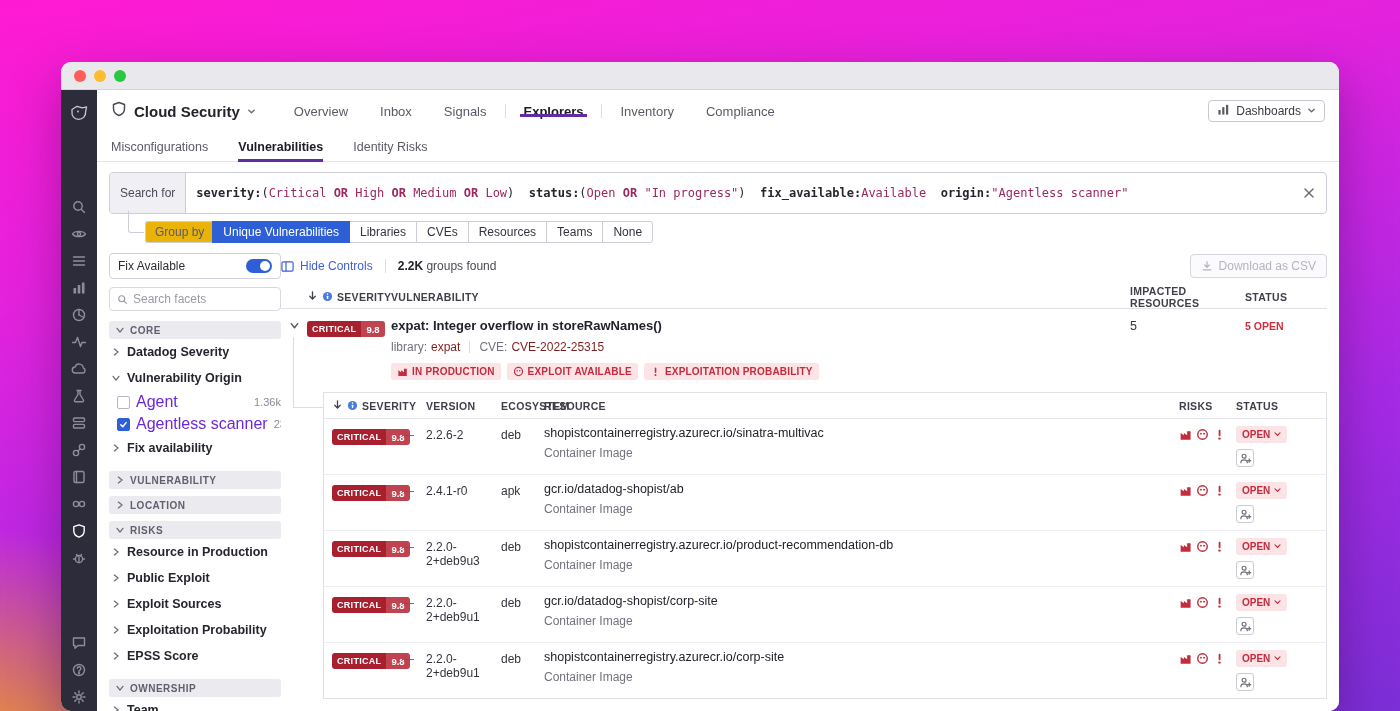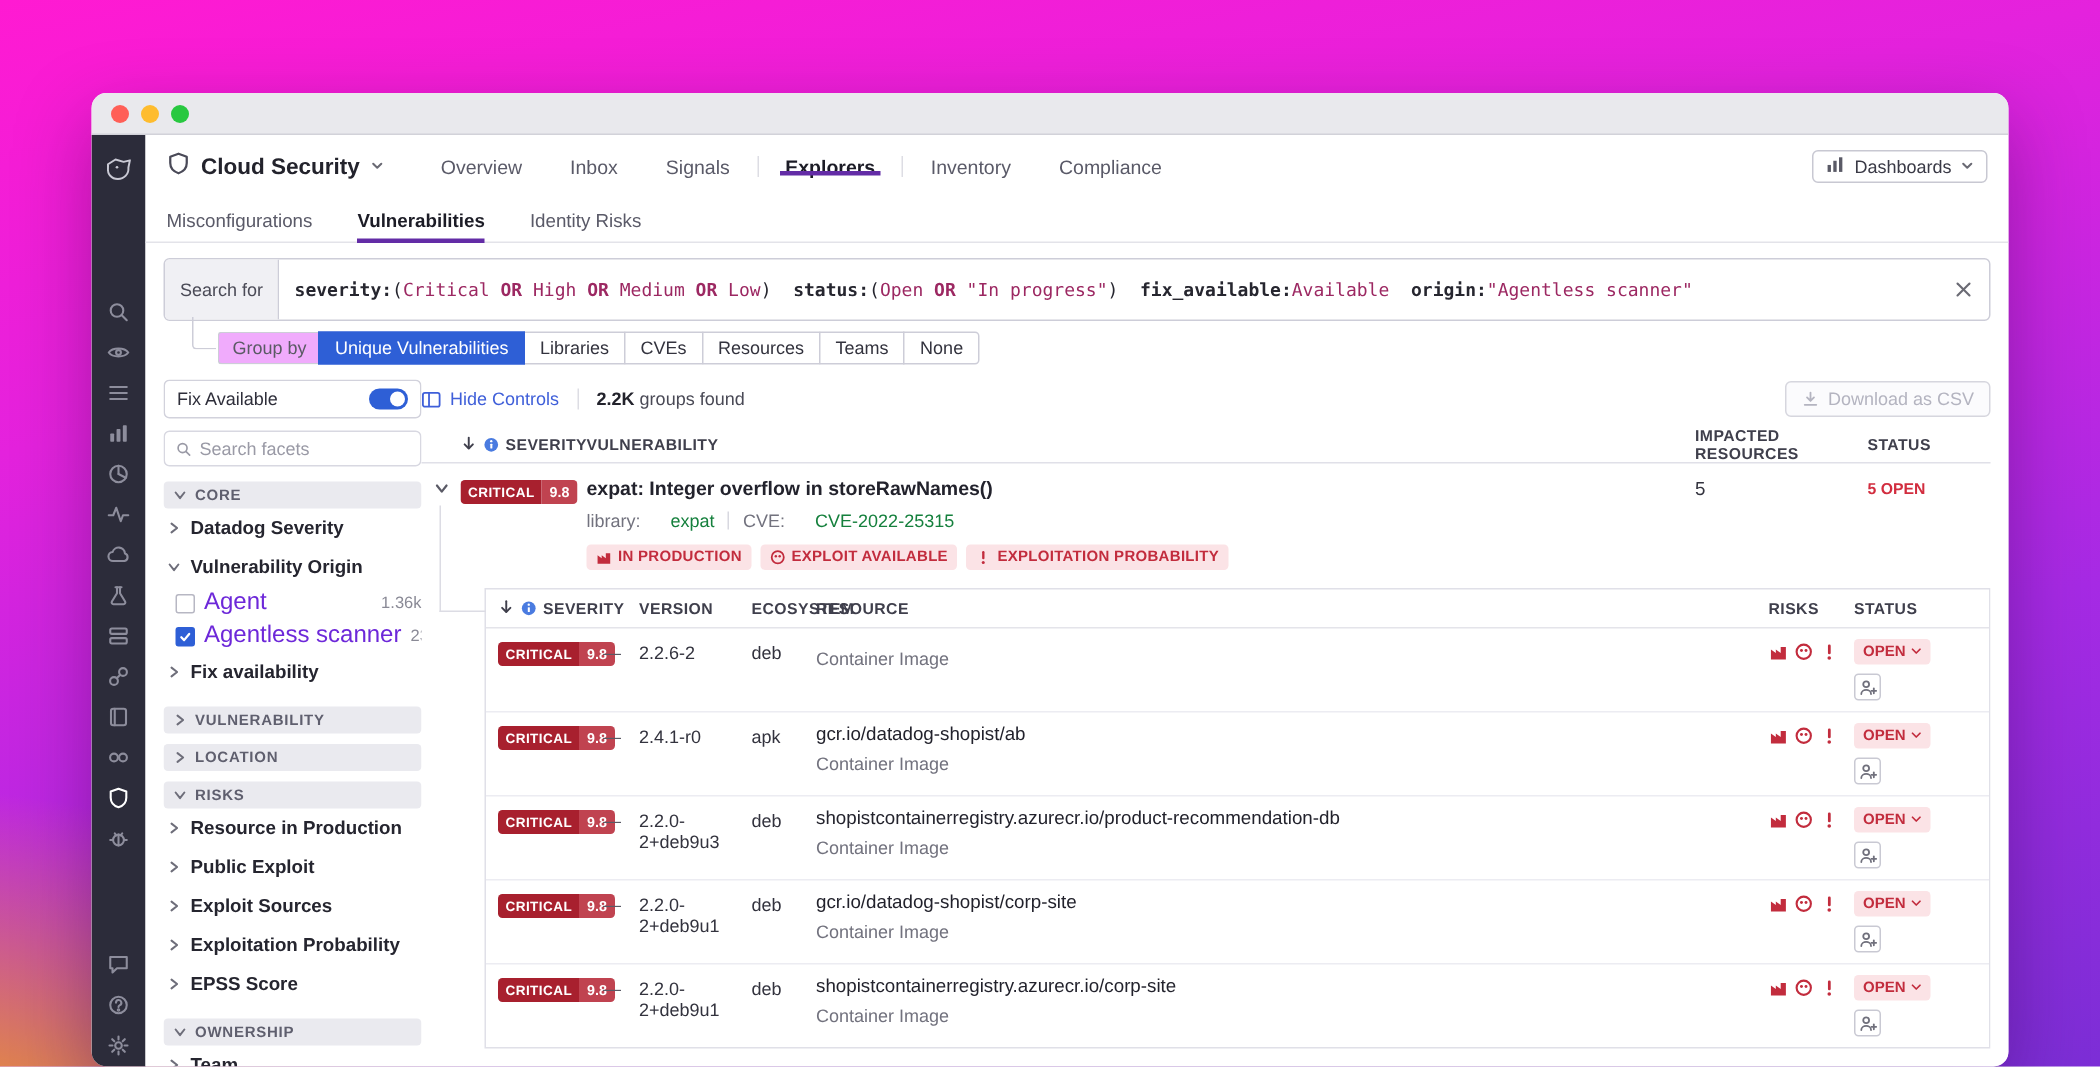--- a/index.html
+++ b/index.html
@@ -46,21 +46,21 @@
 .query{flex:1;padding:0 10px;font-family:"DejaVu Sans Mono",monospace;font-size:12px;white-space:pre;overflow:hidden}
 .q-key{color:#26262f;font-weight:700}
 .q-val{color:#9c2862}
 .q-op{color:#9c2862;font-weight:700}
 .q-punc{color:#26262f}
 .clearx{margin:0 10px;cursor:pointer;display:flex}
 .clearx svg{width:14px;height:14px;stroke:#6a6a74;stroke-width:1.4;stroke-linecap:round}
 
 .groupby{margin:7px 12px 0 48px;display:flex;align-items:center;position:relative;flex:0 0 auto}
 .groupby::before{content:'';position:absolute;left:-17px;top:-10px;width:15px;height:21px;border-left:1px solid #cdcdd8;border-bottom:1px solid #cdcdd8;border-bottom-left-radius:3px}
-.gb-label{height:22px;display:flex;align-items:center;background:#f0abfc;border:1px solid #cdcdd8;border-right:none;border-radius:3px 0 0 3px;padding:0 9px;font-size:12px;color:#5a5a64}
+.gb-label{height:22px;display:flex;align-items:center;background:#eab308;border:1px solid #cdcdd8;border-right:none;border-radius:3px 0 0 3px;padding:0 9px;font-size:12px;color:#5a5a64}
 .gb-opt{height:22px;display:flex;align-items:center;border:1px solid #cdcdd8;margin-left:-1px;background:#fff;padding:0 10px;font-size:12px;color:#33333e;cursor:pointer;white-space:nowrap}
 .gb-opt:last-child{border-radius:0 3px 3px 0}
 .gb-opt.active{background:#2e5fd6;border-color:#2e5fd6;color:#fff;z-index:1}
 
 .content{flex:1;display:flex;padding:10px 12px 0;min-height:0;gap:0}
 .facets{width:172px;flex:0 0 auto;overflow:hidden}
 .fixrow{height:26px;border:1px solid #d2d2dc;border-radius:4px;display:flex;align-items:center;justify-content:space-between;padding:0 8px}
 .fixlabel{font-size:12px;color:#2e2e3a;font-weight:500}
 .toggle{width:26px;height:14px;border-radius:8px;background:#2e5fd6;position:relative;cursor:pointer;flex:0 0 auto}
 .knob{position:absolute;right:2px;top:2px;width:10px;height:10px;border-radius:50%;background:#fff}
@@ -101,21 +101,21 @@
 .group{display:flex;align-items:flex-start;padding:9px 0 10px;border-bottom:1px solid #ececf2;position:relative;flex-wrap:wrap}
 .group .c-exp{display:flex;justify-content:center;padding-top:2px}
 .expbtn{cursor:pointer;display:flex}
 .expbtn svg{width:11px;height:11px;stroke:#5a5a66;fill:none;stroke-width:1.6;stroke-linecap:round;stroke-linejoin:round}
 .sevbadge{display:inline-flex;height:16px;border-radius:3px;overflow:hidden;font-weight:700;color:#fff;cursor:default}
 .sevname{background:#a8202e;font-size:9px;display:flex;align-items:center;padding:0 5px;letter-spacing:.3px}
 .sevscore{background:#c04350;font-size:9.5px;display:flex;align-items:center;padding:0 5px}
 .gtitle{font-size:13px;font-weight:700;color:#22222c;cursor:pointer}
 .gmeta{margin-top:7px;display:flex;align-items:center;font-size:12px}
 .mlabel{color:#72727e}
-.mval{color:#15803d;margin-left:20px}
+.mval{color:#7f1d1d;margin-left:4px}
 .pipe{width:1px;height:12px;background:#d8d8e0;margin:0 9px}
 .gbadges{margin-top:9px;display:flex;gap:6px}
 .chip{display:inline-flex;align-items:center;gap:4px;background:#fbe3e6;color:#c22c3d;font-size:10px;font-weight:700;letter-spacing:.2px;border-radius:3px;padding:3px 6px;cursor:default}
 .chip svg{width:11px;height:11px;flex:0 0 auto}
 .gimp{font-size:12.5px;color:#33333e;padding-top:1px}
 .gstatus{font-size:10.5px;font-weight:700;color:#d22d3f;padding-top:2px}
 
 .subtable{flex:0 0 auto;width:calc(100% - 42px);margin:12px 0 2px 42px;border:1px solid #e0e0e8;background:#fff}
 .group.expanded::before{content:'';position:absolute;left:12px;top:28px;width:30px;height:70px;border-left:1px solid #dcdce4;border-bottom:1px solid #dcdce4}
 .sthead{height:26px;display:flex;align-items:center;border-bottom:1px solid #e4e4ea;font-size:10.5px;font-weight:700;color:#3f3f4c;letter-spacing:.3px;padding:0 8px}
@@ -562,20 +562,21 @@
 
                 <div class="srow">
                   <span class="s-sev"><span class="sevbadge">
                         <span class="sevname">CRITICAL</span>
                         <span class="sevscore">9.8</span>
                       </span></span>
                   <span class="s-dash">—</span>
                   <span class="s-ver">2.2.6-2</span>
                   <span class="s-eco">deb</span>
                   <span class="s-res">
+                      <div class="resname">shopistcontainerregistry.azurecr.io/sinatra-multivac</div>
                       <div class="restype">Container Image</div>
                     </span>
                   <span class="s-risks risks">
                       <svg viewBox="0 0 12 12">
                         <path d="M1.5 10.8V4.6l3 2.1V4.6l3 2.1V3h3.2v7.8z" fill="#c22c3d"></path>
                       </svg>
                       <svg viewBox="0 0 12 12">
                         <circle cx="6" cy="6" r="4.4" fill="none" stroke="#c22c3d" stroke-width="1.3"></circle>
                         <circle cx="4.6" cy="5.2" r=".9" fill="#c22c3d"></circle>
                         <circle cx="7.4" cy="5.2" r=".9" fill="#c22c3d"></circle>

